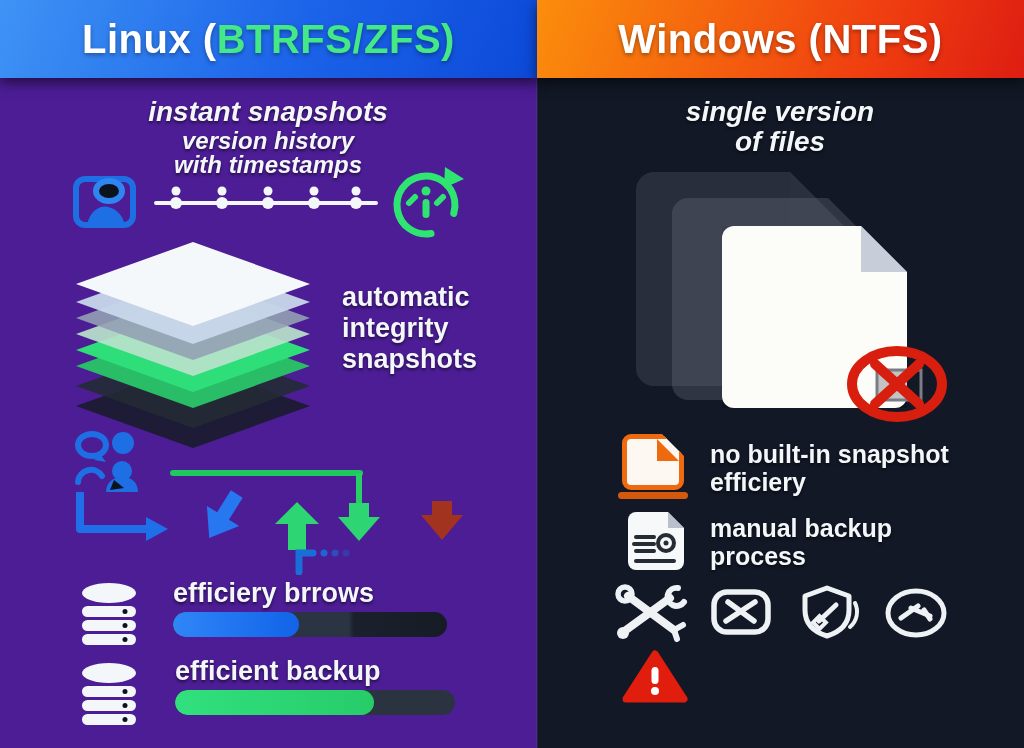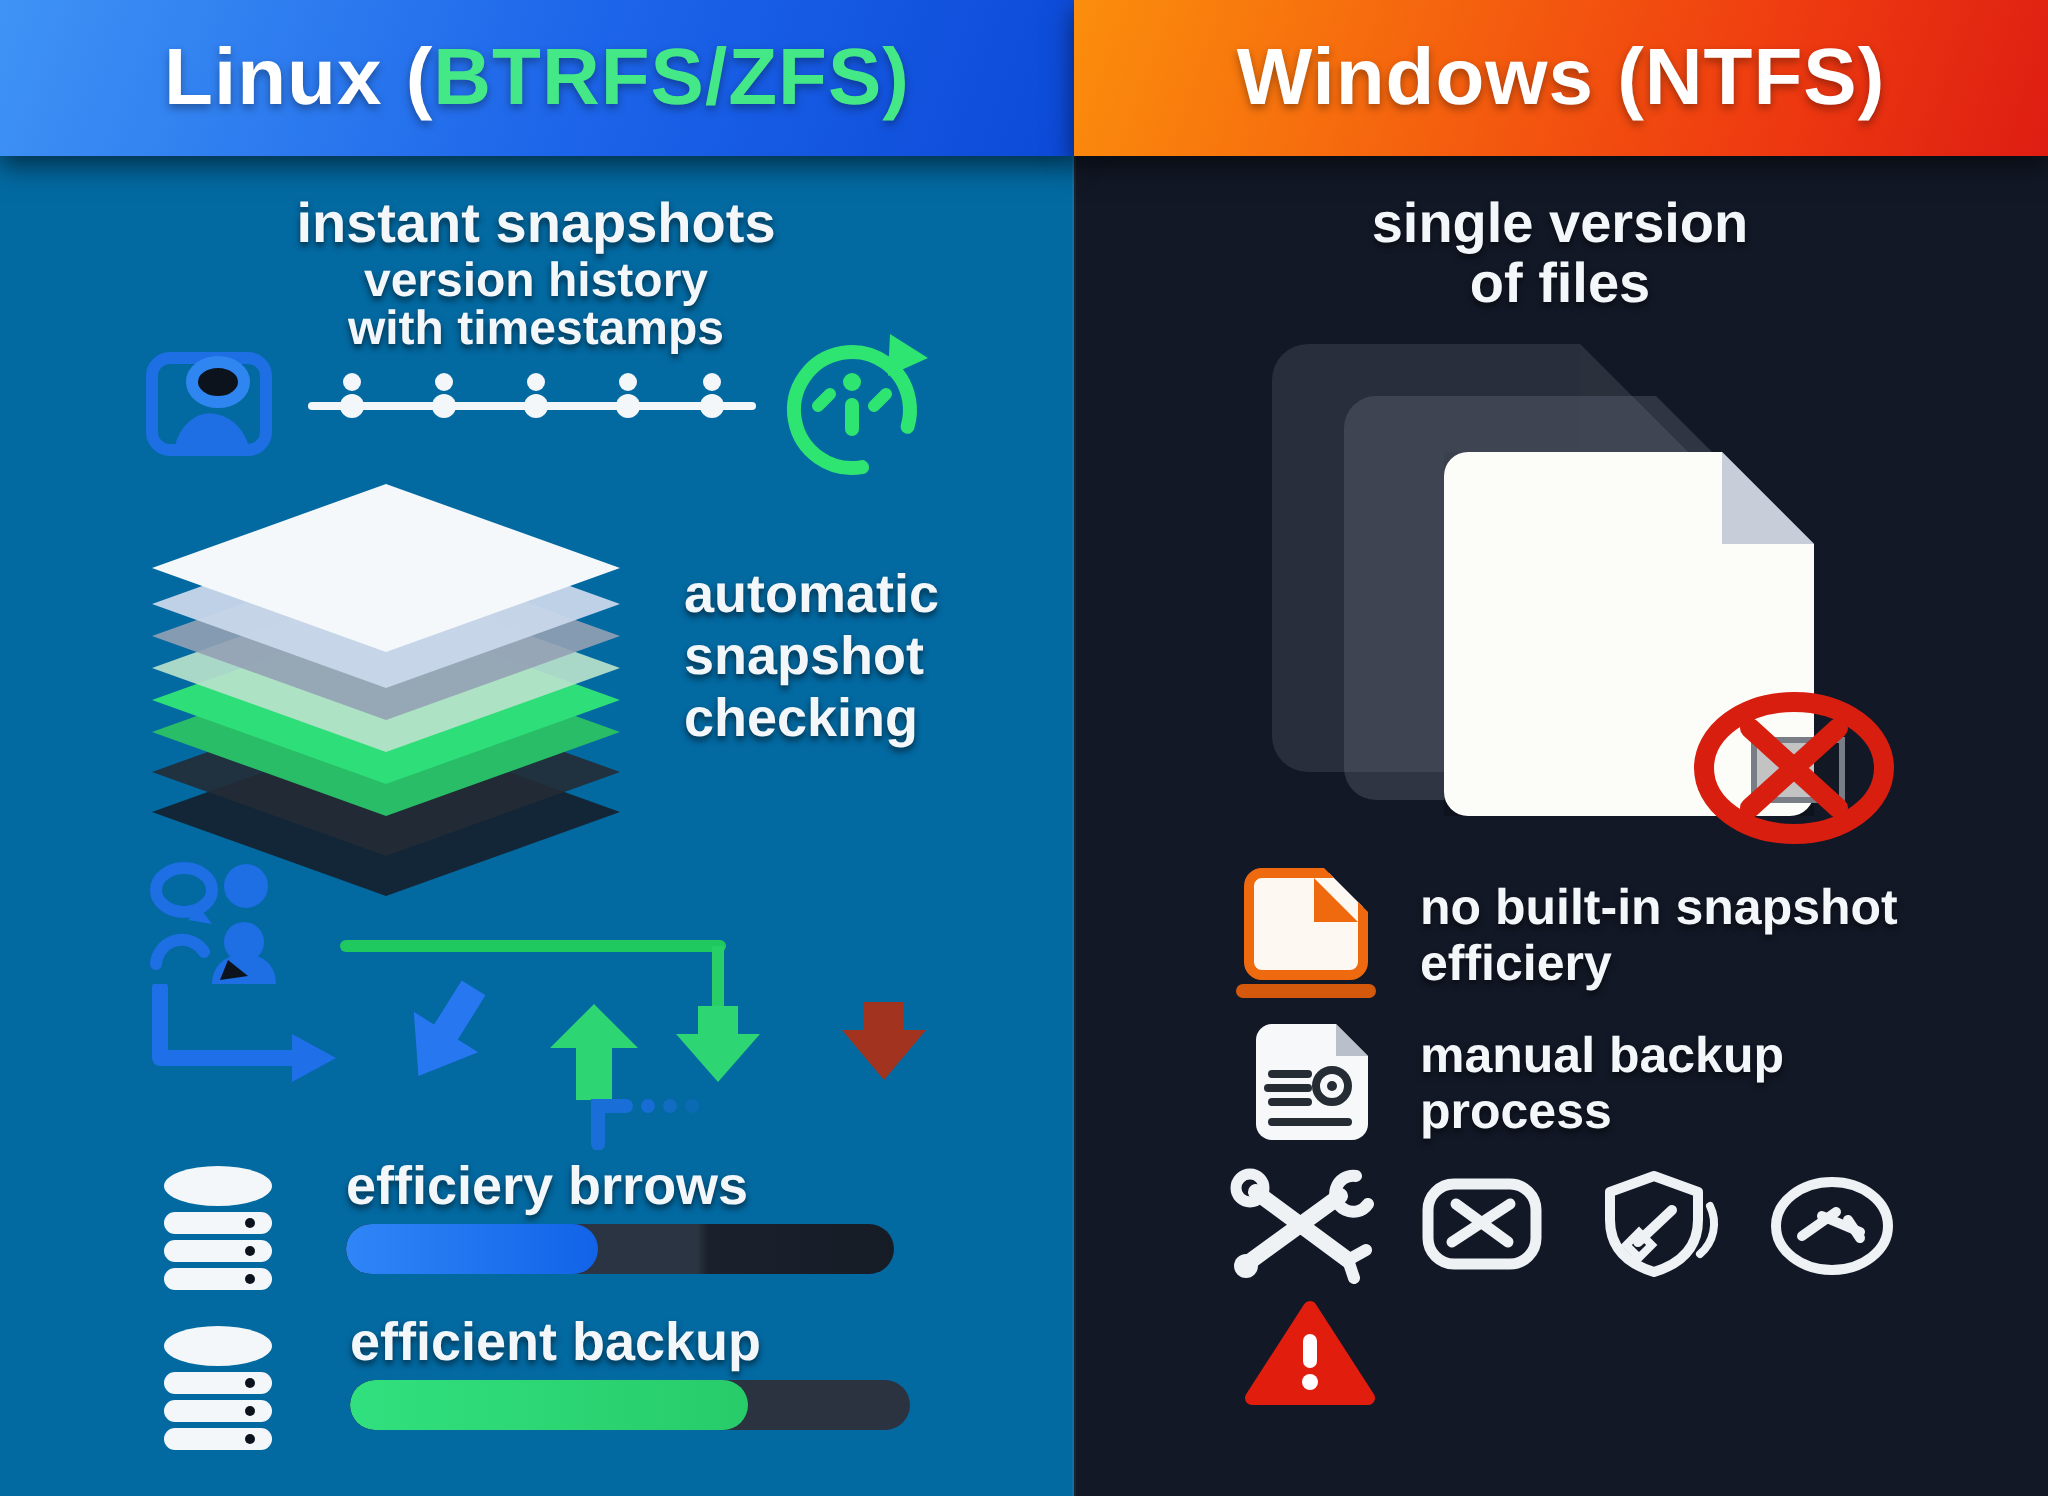--- a/index.html
+++ b/index.html
@@ -1,40 +1,40 @@
 <!DOCTYPE html>
 <html><head>
 <meta charset="utf-8">
 <style>
   * { margin:0; padding:0; box-sizing:border-box; }
   body { background:#000; font-family:"Liberation Sans", sans-serif; }
   #canvas {
     position:relative; width:1024px; height:748px; overflow:hidden;
-    background:#0369a1; font-weight:bold; color:#f2f5f8;
+    background:#4c1d95; font-weight:bold; color:#f2f5f8;
   }
   .abs { position:absolute; }
   .txt { color:#f4f7fa; font-weight:bold; text-shadow:0 2px 3px rgba(0,0,0,.55); }
 
   
   .header-half { top:0; height:78px; display:flex; align-items:center; justify-content:center;
                  box-shadow:0 5px 12px rgba(0,0,0,.55); }
   #header-left  { left:0; width:537px;
                   background:linear-gradient(110deg,#3f93f5 0%,#1c64e9 55%,#0c49d8 100%); }
   #header-right { left:537px; width:487px;
                   background:linear-gradient(110deg,#fb8e0c 0%,#ef3c10 70%,#dd1d12 100%); }
   .header-title { font-size:40px; letter-spacing:.5px; color:#fff;
                   text-shadow:0 2px 4px rgba(0,0,0,.35); }
   .hl-green { color:#45e886; }
 
   
   #right-bg { left:537px; top:78px; width:487px; height:670px; background:#121826; }
   #panel-divider { left:536px; top:78px; width:2px; height:670px; background:rgba(255,255,255,.05); }
 
   
-  .center-title { text-align:center; }
+  .center-title { text-align:center;font-style:italic; }
   .h1 { font-size:28px; }
   .h2 { font-size:24px; }
   .label { font-size:26px; }
   .wrap-label { font-size:25px; line-height:28px; }
 
   
   .diamond { position:absolute; width:234px; height:84px;
              clip-path:polygon(50% 0,100% 50%,50% 100%,0 50%); left:0; }
 
   
@@ -110,21 +110,21 @@
     <div class="diamond" style="top:122px; background:#151b24; opacity:.85;"></div>
     <div class="diamond" style="top:102px; background:#242b35; opacity:.9;"></div>
     <div class="diamond" style="top:82px;  background:#28bd66;"></div>
     <div class="diamond" style="top:66px;  background:#2ede79;"></div>
     <div class="diamond" style="top:50px;  background:#b9e2cb; opacity:.92;"></div>
     <div class="diamond" style="top:34px;  background:#93a1b4; opacity:.9;"></div>
     <div class="diamond" style="top:18px;  background:#c8d7ea; opacity:.95;"></div>
     <div class="diamond" style="top:0;     background:#f4f8fb;"></div>
   </div>
 
-  <div class="abs txt wrap-label" style="left:342px; top:282px; width:160px; font-size:27px; line-height:31px;">automatic snapshot checking</div>
+  <div class="abs txt wrap-label" style="left:342px; top:282px; width:160px; font-size:27px; line-height:31px;">automatic integrity snapshots</div>
 
   <svg class="abs" style="left:70px; top:428px;" width="82" height="72" viewBox="0 0 82 72">
     <ellipse cx="22" cy="17" rx="14" ry="11" fill="none" stroke="#1e6ee4" stroke-width="6"></ellipse>
     <path d="M30 26 l6 8 -12 -2 Z" fill="#1e6ee4"></path>
     <circle cx="53" cy="15" r="11" fill="#1e6ee4"></circle>
     <path d="M8 54 a13 13 0 0 1 24 -6" fill="none" stroke="#1e6ee4" stroke-width="6" stroke-linecap="round"></path>
     <circle cx="52" cy="43" r="10" fill="#1e6ee4"></circle>
     <path d="M36 64 c0 -10 8 -15 16 -15 c9 0 16 5 16 15 Z" fill="#1e6ee4"></path>
     <path d="M44 52 l10 8 -14 2 Z" fill="#0d131d"></path>
   </svg>

